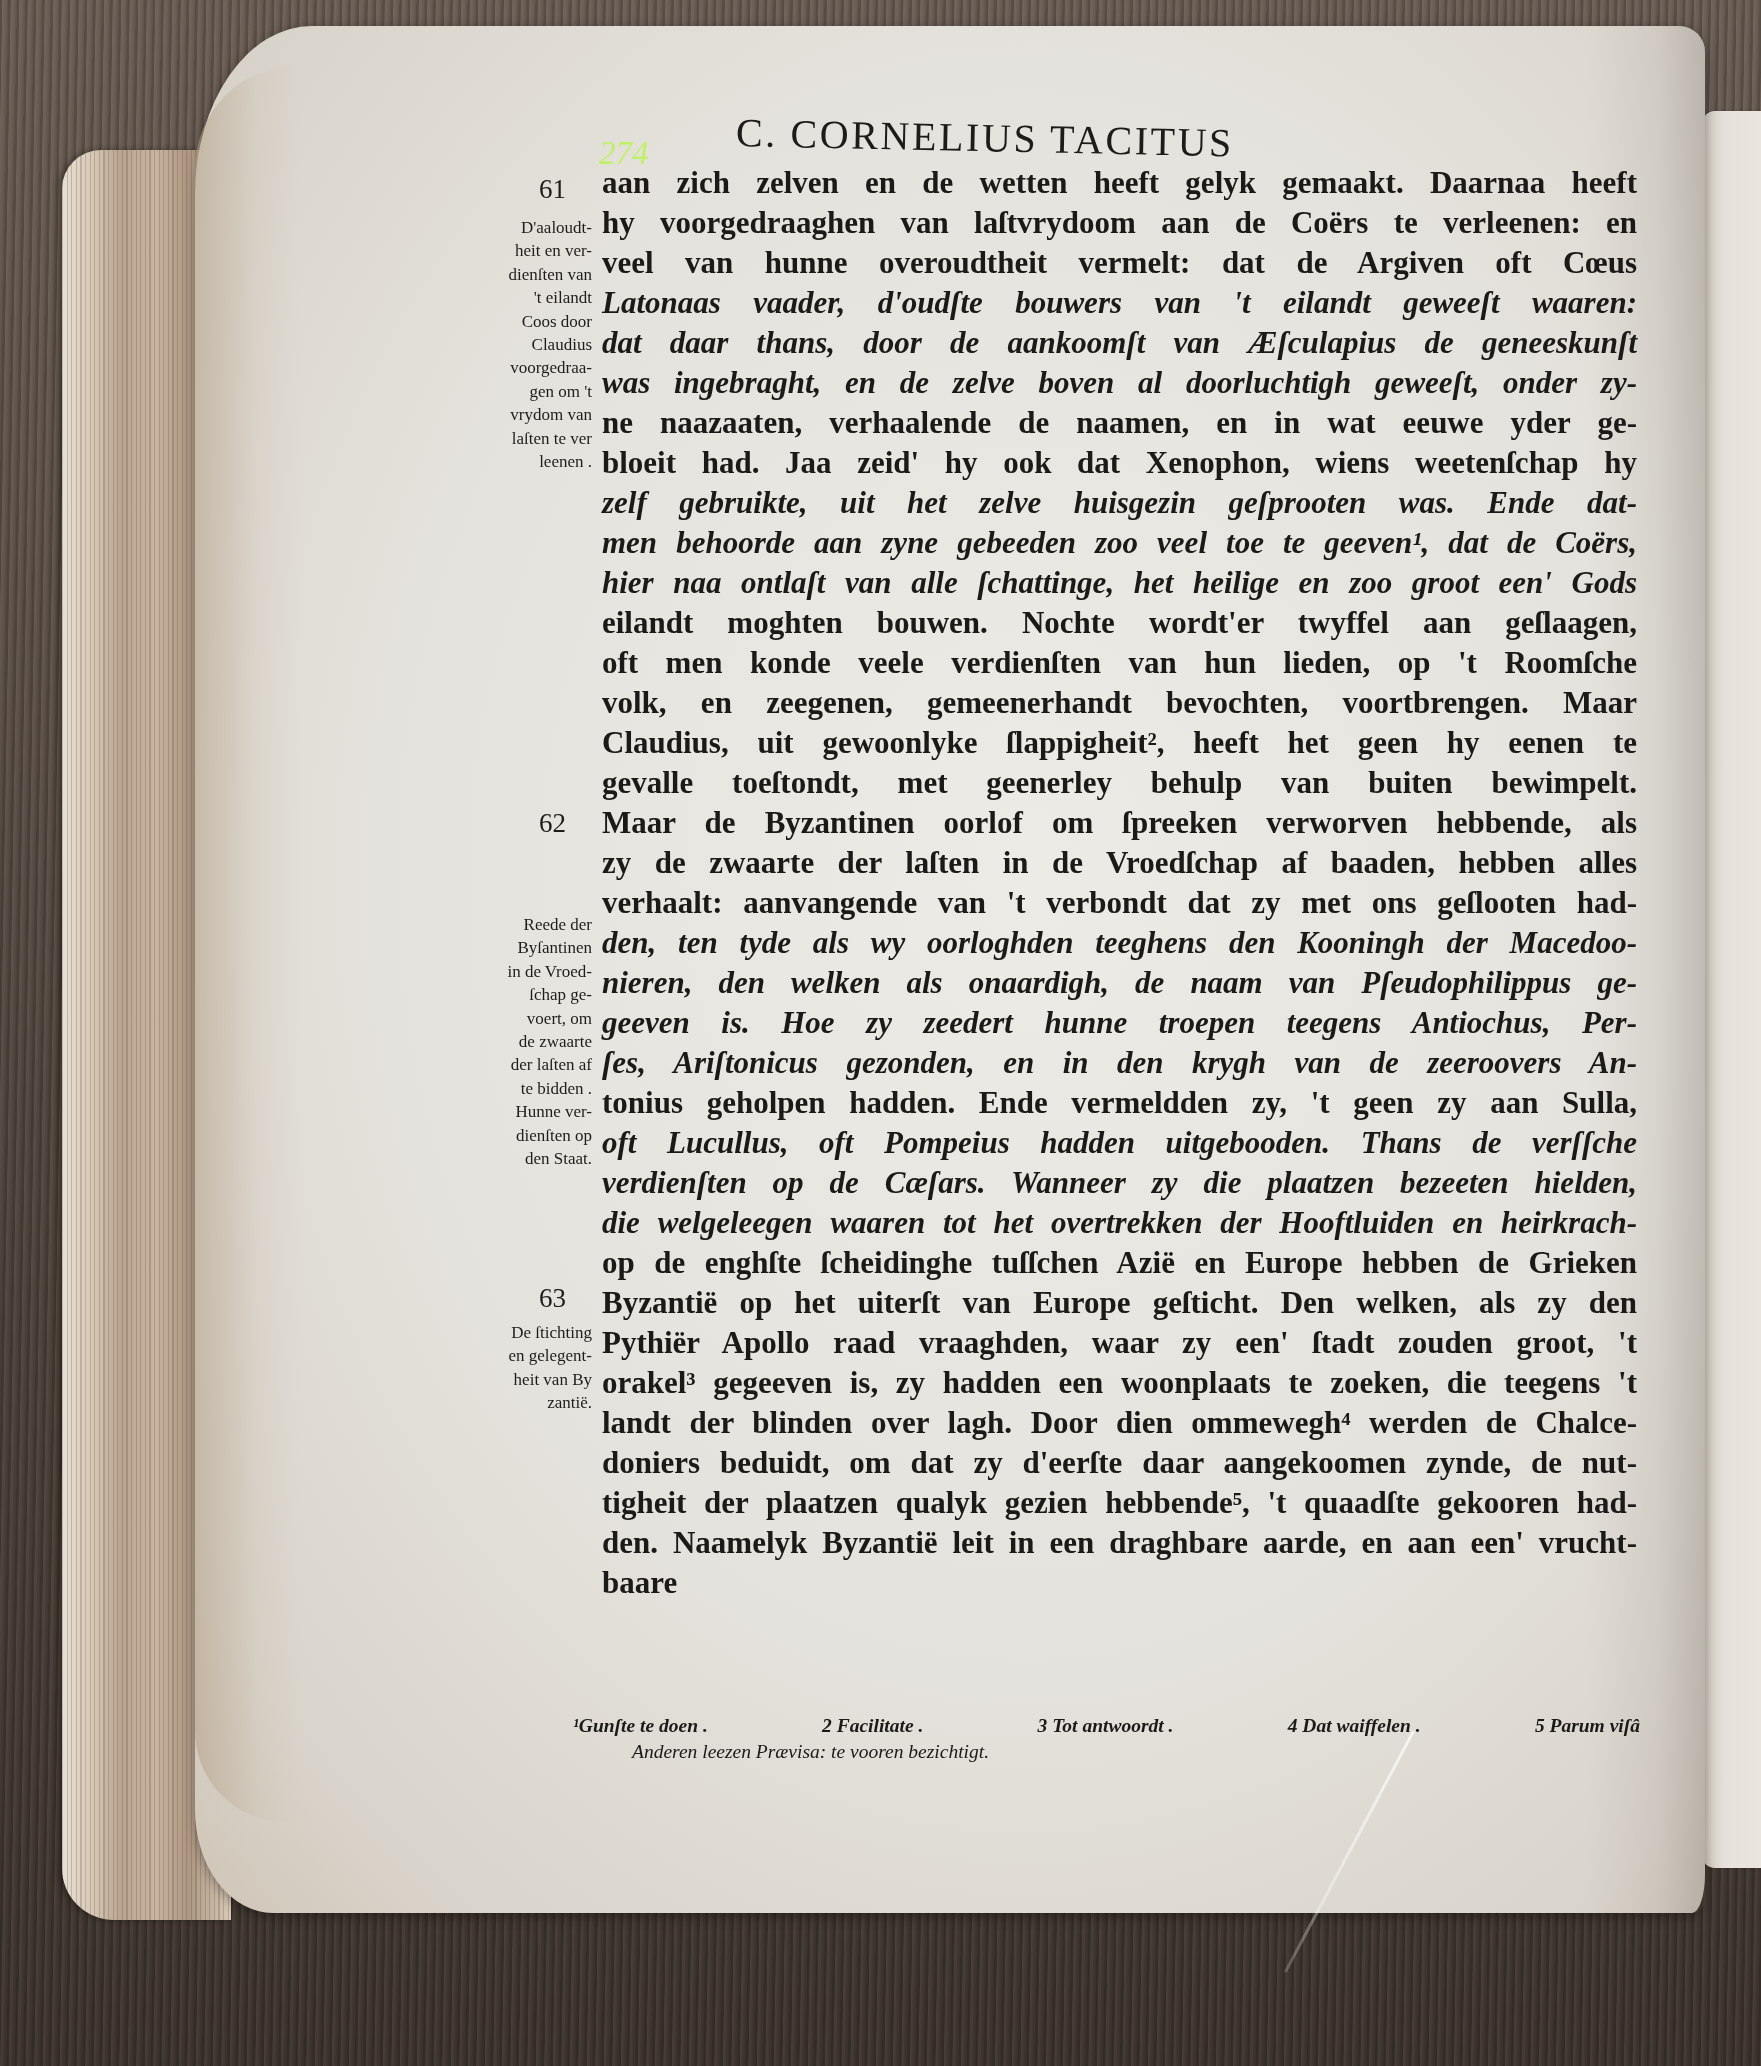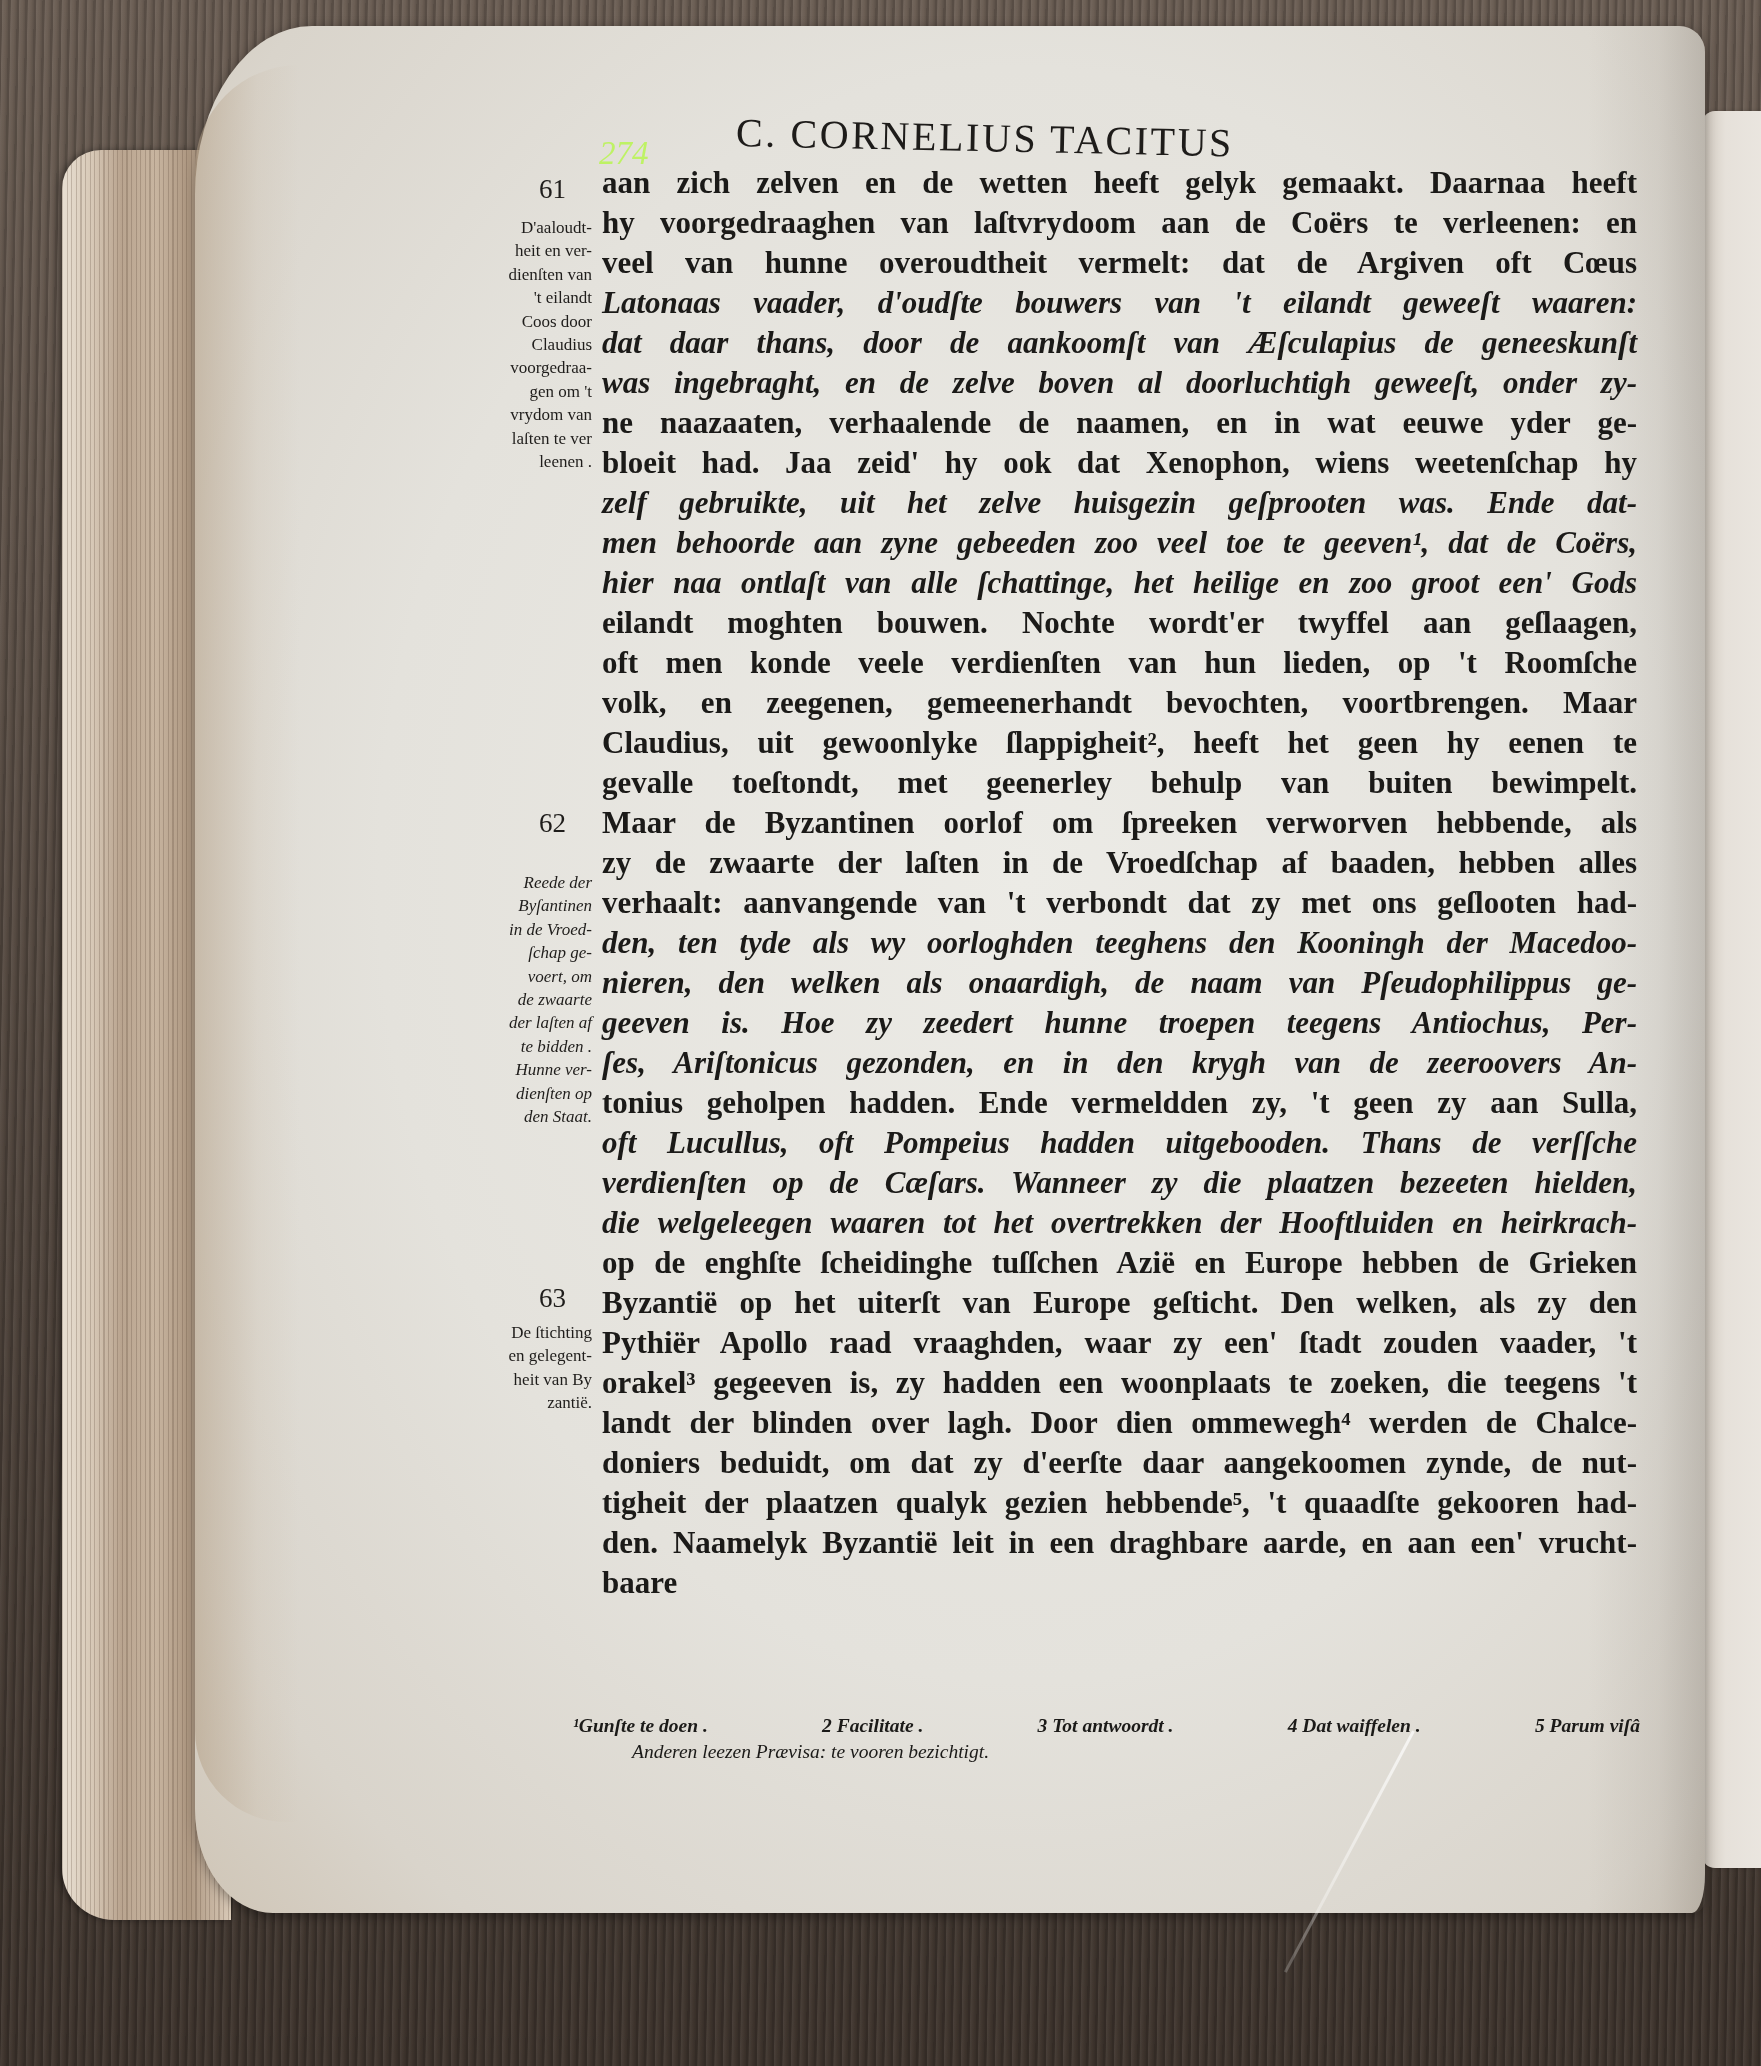--- a/index.html
+++ b/index.html
@@ -130,21 +130,21 @@
     <span>voorgedraa-</span>
     <span>gen om 't</span>
     <span>vrydom van</span>
     <span>laſten te ver</span>
     <span>leenen .</span>
   </span>
 </div>
 
 <div class="margin" style="top:810px;">
   <span class="section-number">62</span>
-  <span class="margin-note" style="margin-top:34px;font-style:italic;">
+  <span class="margin-note" style="margin-top:76px;">
     <span>Reede der</span>
     <span>Byſantinen</span>
     <span>in de Vroed-</span>
     <span>ſchap ge-</span>
     <span>voert, om</span>
     <span>de zwaarte</span>
     <span>der laſten af</span>
     <span>te bidden .</span>
     <span>Hunne ver-</span>
     <span>dienſten op</span>
@@ -185,21 +185,21 @@
   <span class="line it">den, ten tyde als wy oorloghden teeghens den Kooningh der Macedoo-</span>
   <span class="line it">nieren, den welken als onaardigh, de naam van Pſeudophilippus ge-</span>
   <span class="line it">geeven is. Hoe zy zeedert hunne troepen teegens Antiochus, Per-</span>
   <span class="line it">ſes, Ariſtonicus gezonden, en in den krygh van de zeeroovers An-</span>
   <span class="line">tonius geholpen hadden. Ende vermeldden zy, 't geen zy aan Sulla,</span>
   <span class="line it">oft Lucullus, oft Pompeius hadden uitgebooden. Thans de verſſche</span>
   <span class="line it">verdienſten op de Cæſars. Wanneer zy die plaatzen bezeeten hielden,</span>
   <span class="line it">die welgeleegen waaren tot het overtrekken der Hooftluiden en heirkrach-</span>
   <span class="line">op de enghſte ſcheidinghe tuſſchen Azië en Europe hebben de Grieken</span>
   <span class="line">Byzantië op het uiterſt van Europe geſticht. Den welken, als zy den</span>
-  <span class="line">Pythiër Apollo raad vraaghden, waar zy een' ſtadt zouden vaader, 't</span>
+  <span class="line">Pythiër Apollo raad vraaghden, waar zy een' ſtadt zouden groot, 't</span>
   <span class="line">orakel³ gegeeven is, zy hadden een woonplaats te zoeken, die teegens 't</span>
   <span class="line">landt der blinden over lagh. Door dien ommewegh⁴ werden de Chalce-</span>
   <span class="line">doniers beduidt, om dat zy d'eerſte daar aangekoomen zynde, de nut-</span>
   <span class="line">tigheit der plaatzen qualyk gezien hebbende⁵, 't quaadſte gekooren had-</span>
   <span class="line">den. Naamelyk Byzantië leit in een draghbare aarde, en aan een' vrucht-</span>
   <span class="line short" style="text-align:center;">baare</span>
 </div>
 
 <div class="footnotes">
   <div class="footnote-row">

